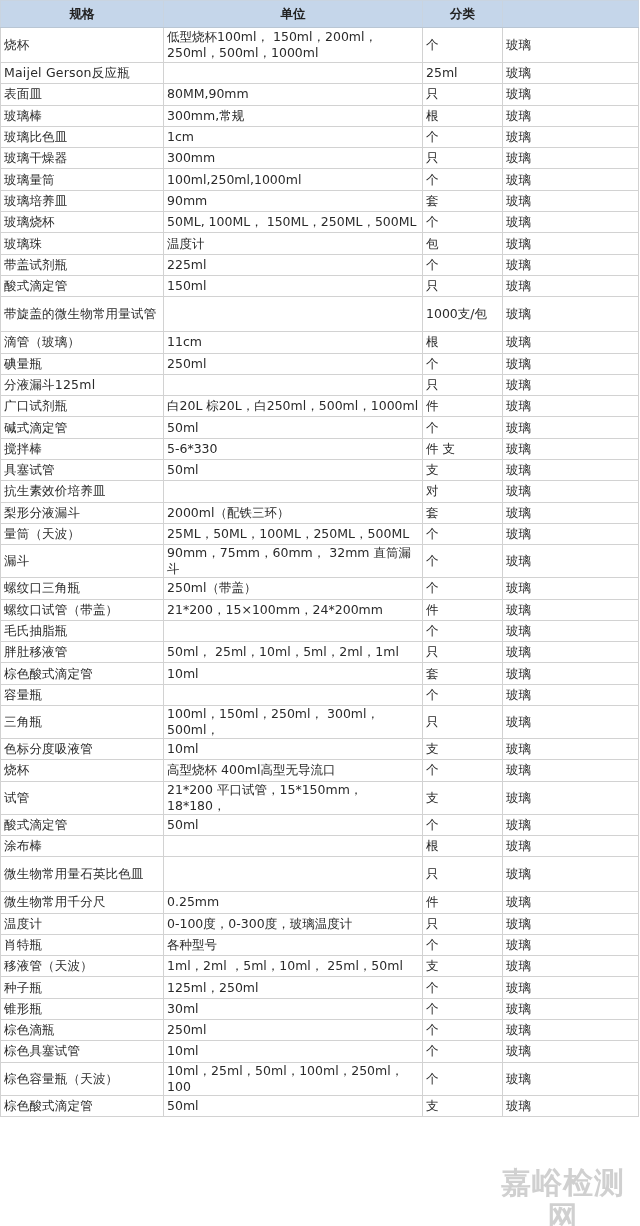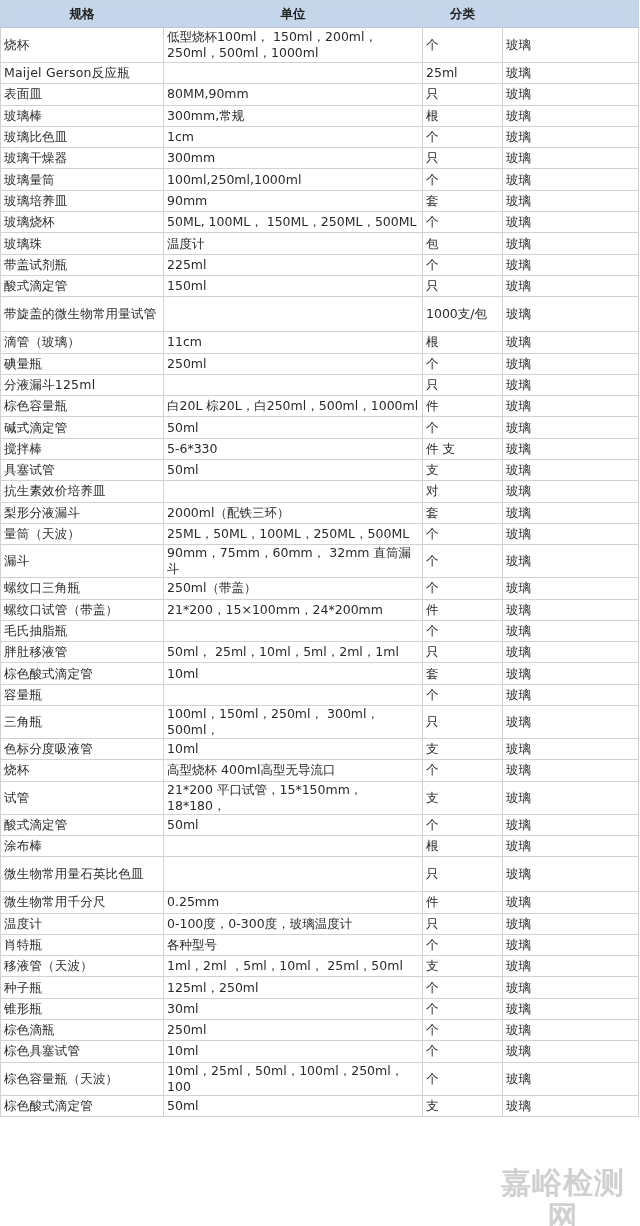--- a/index.html
+++ b/index.html
@@ -132,21 +132,21 @@
         <td>个</td>
         <td>玻璃</td>
       </tr>
       <tr>
         <td class="name">分液漏斗125ml</td>
         <td></td>
         <td>只</td>
         <td>玻璃</td>
       </tr>
       <tr>
-        <td class="name">棕色容量瓶</td>
+        <td class="name">广口试剂瓶</td>
         <td>白20L 棕20L，白250ml，500ml，1000ml</td>
         <td>件</td>
         <td>玻璃</td>
       </tr>
       <tr>
         <td class="name">碱式滴定管</td>
         <td>50ml</td>
         <td>个</td>
         <td>玻璃</td>
       </tr>

